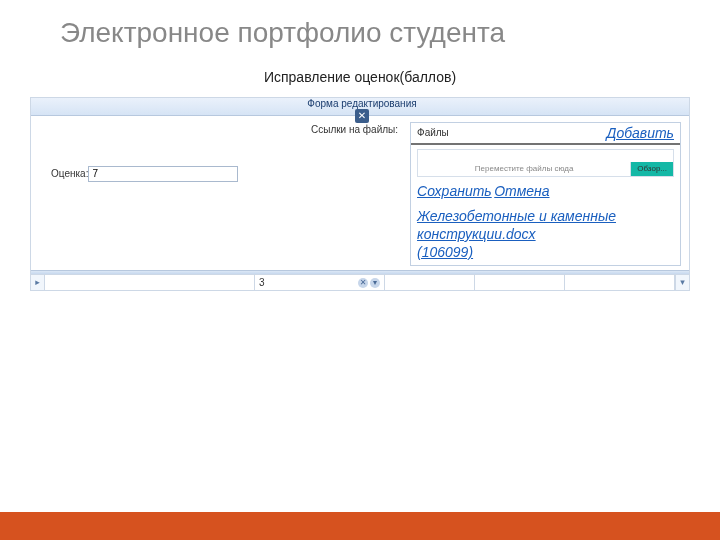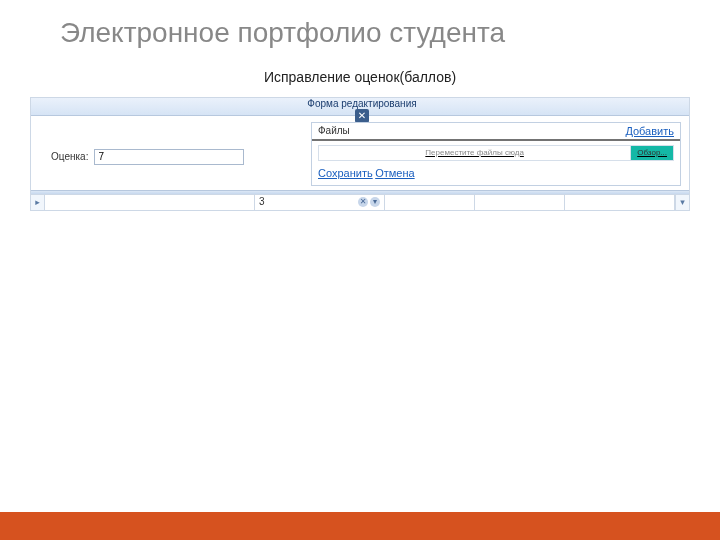--- a/index.html
+++ b/index.html
@@ -60,22 +60,22 @@
   }
   .left-col {
     flex: 0 0 250px;
     display: flex;
     flex-direction: column;
     gap: 10px;
   }
   .field-row {
     display: flex;
     align-items: center;
-    gap: 6px;
-    margin-top: 27px;
+    gap: 0;
+    margin-top: 44px;
   }
   .field-label {
     font-size: 10px;
     color: #333;
   }
   .text-input {
     width: 150px;
     height: 16px;
     border: 1px solid #a9b9ce;
     font-size: 10px;
@@ -101,28 +101,27 @@
   }
   .files-header {
     display: flex;
     justify-content: space-between;
     align-items: center;
     padding: 2px 6px;
     border-bottom: 2px solid #737373;
     font-size: 10px;
   }
   .files-header-title { color: #333; }
-  .link-text { color: #1a5fbf; text-decoration: underline; cursor: pointer; font-size: 11px; }
+  .link-text { color: #1a5fbf; text-decoration: underline; cursor: pointer; font-size: 14px; font-style: italic; }
   .drag-row {
     display: flex;
     align-items: flex-end;
     margin: 4px 6px;
     border: 1px solid #d6dfea;
-    height: 16px;
-    text-decoration: underline;
+    height: 28px;
   }
   .drag-area {
     flex: 1;
     text-align: center;
     font-size: 8px;
     color: #888;
     line-height: 14px;
   }
   .browse-btn {
     border-left: 1px solid #d6dfea;
@@ -217,32 +216,37 @@
 
   <div class="form-body">
     <div class="left-col">
       <div class="field-row">
         <span class="field-label">Оценка:</span>
         <input class="text-input" value="7" style="">
       </div>
     </div>
 
     <div class="right-col">
+      <div class="links-label">Ссылки на файлы:</div>
       <div class="files-box">
         <div class="files-header">
           <span class="files-header-title">Файлы</span>
           <span class="link-text">Добавить</span>
         </div>
         <div class="drag-row">
           <div class="drag-area">Переместите файлы сюда</div>
           <div class="browse-btn">Обзор...</div>
         </div>
         <div class="upload-row">
           <span class="link-text">Сохранить</span>
           <span class="link-text">Отмена</span>
+        </div>
+        <div class="file-link-row">
+          <span class="link-text">Железобетонные и каменные конструкции.docx</span><br>
+          <span class="link-text">(106099)</span>
         </div>
       </div>
     </div>
   </div>
 
 
   <div class="underrow"></div>
 
   <div class="grid-row">
     <div class="grid-expand">▸</div>

